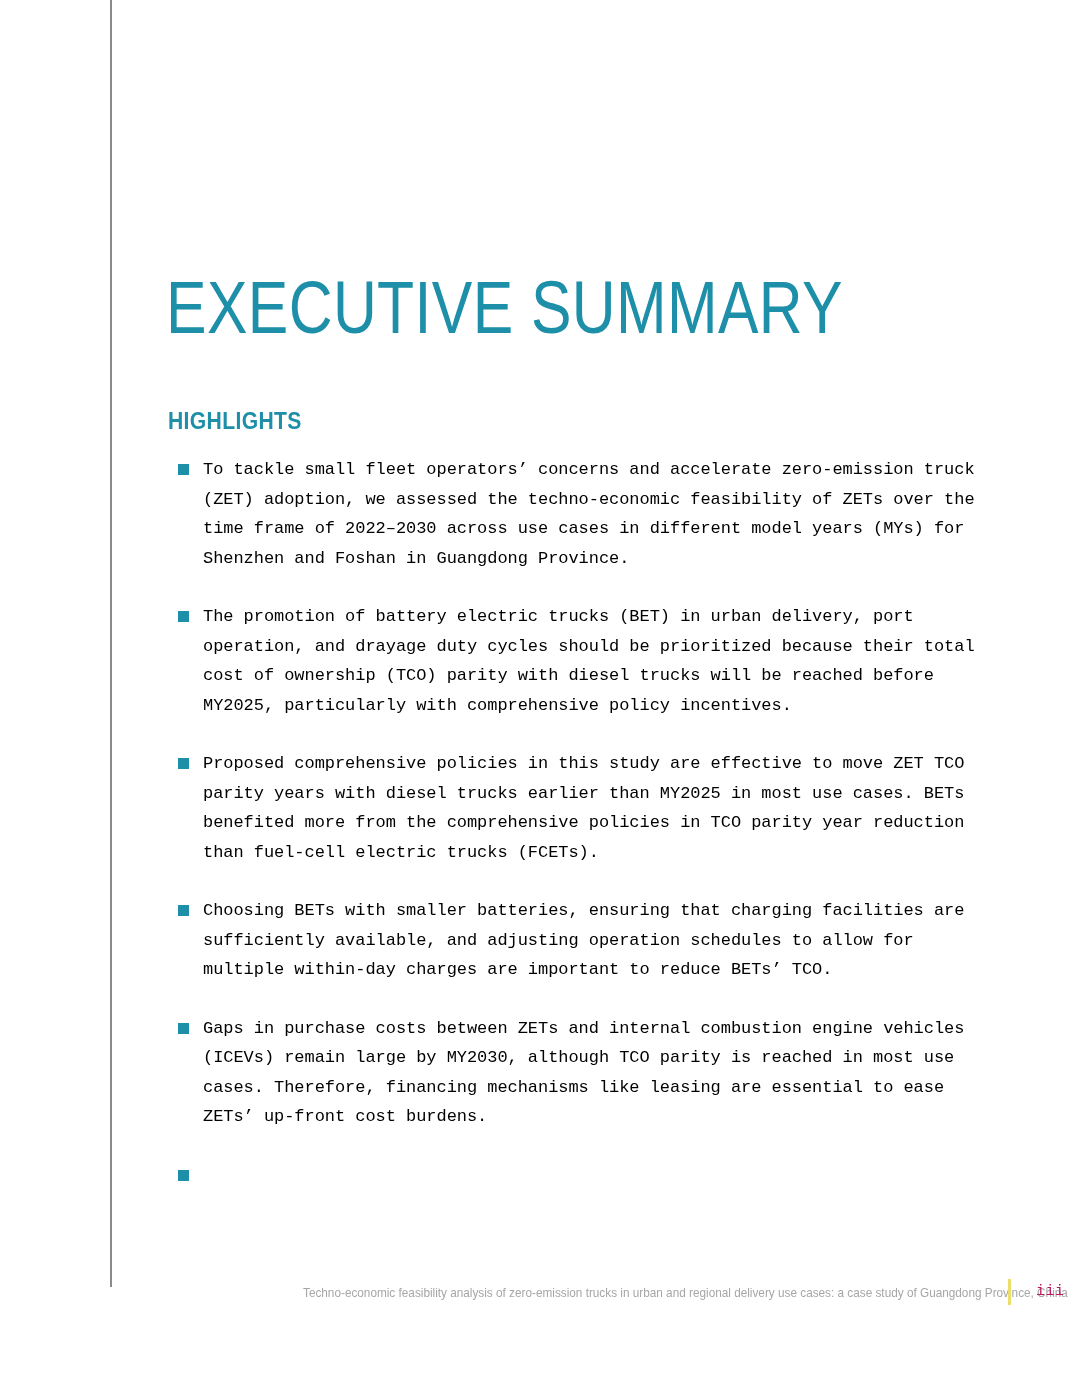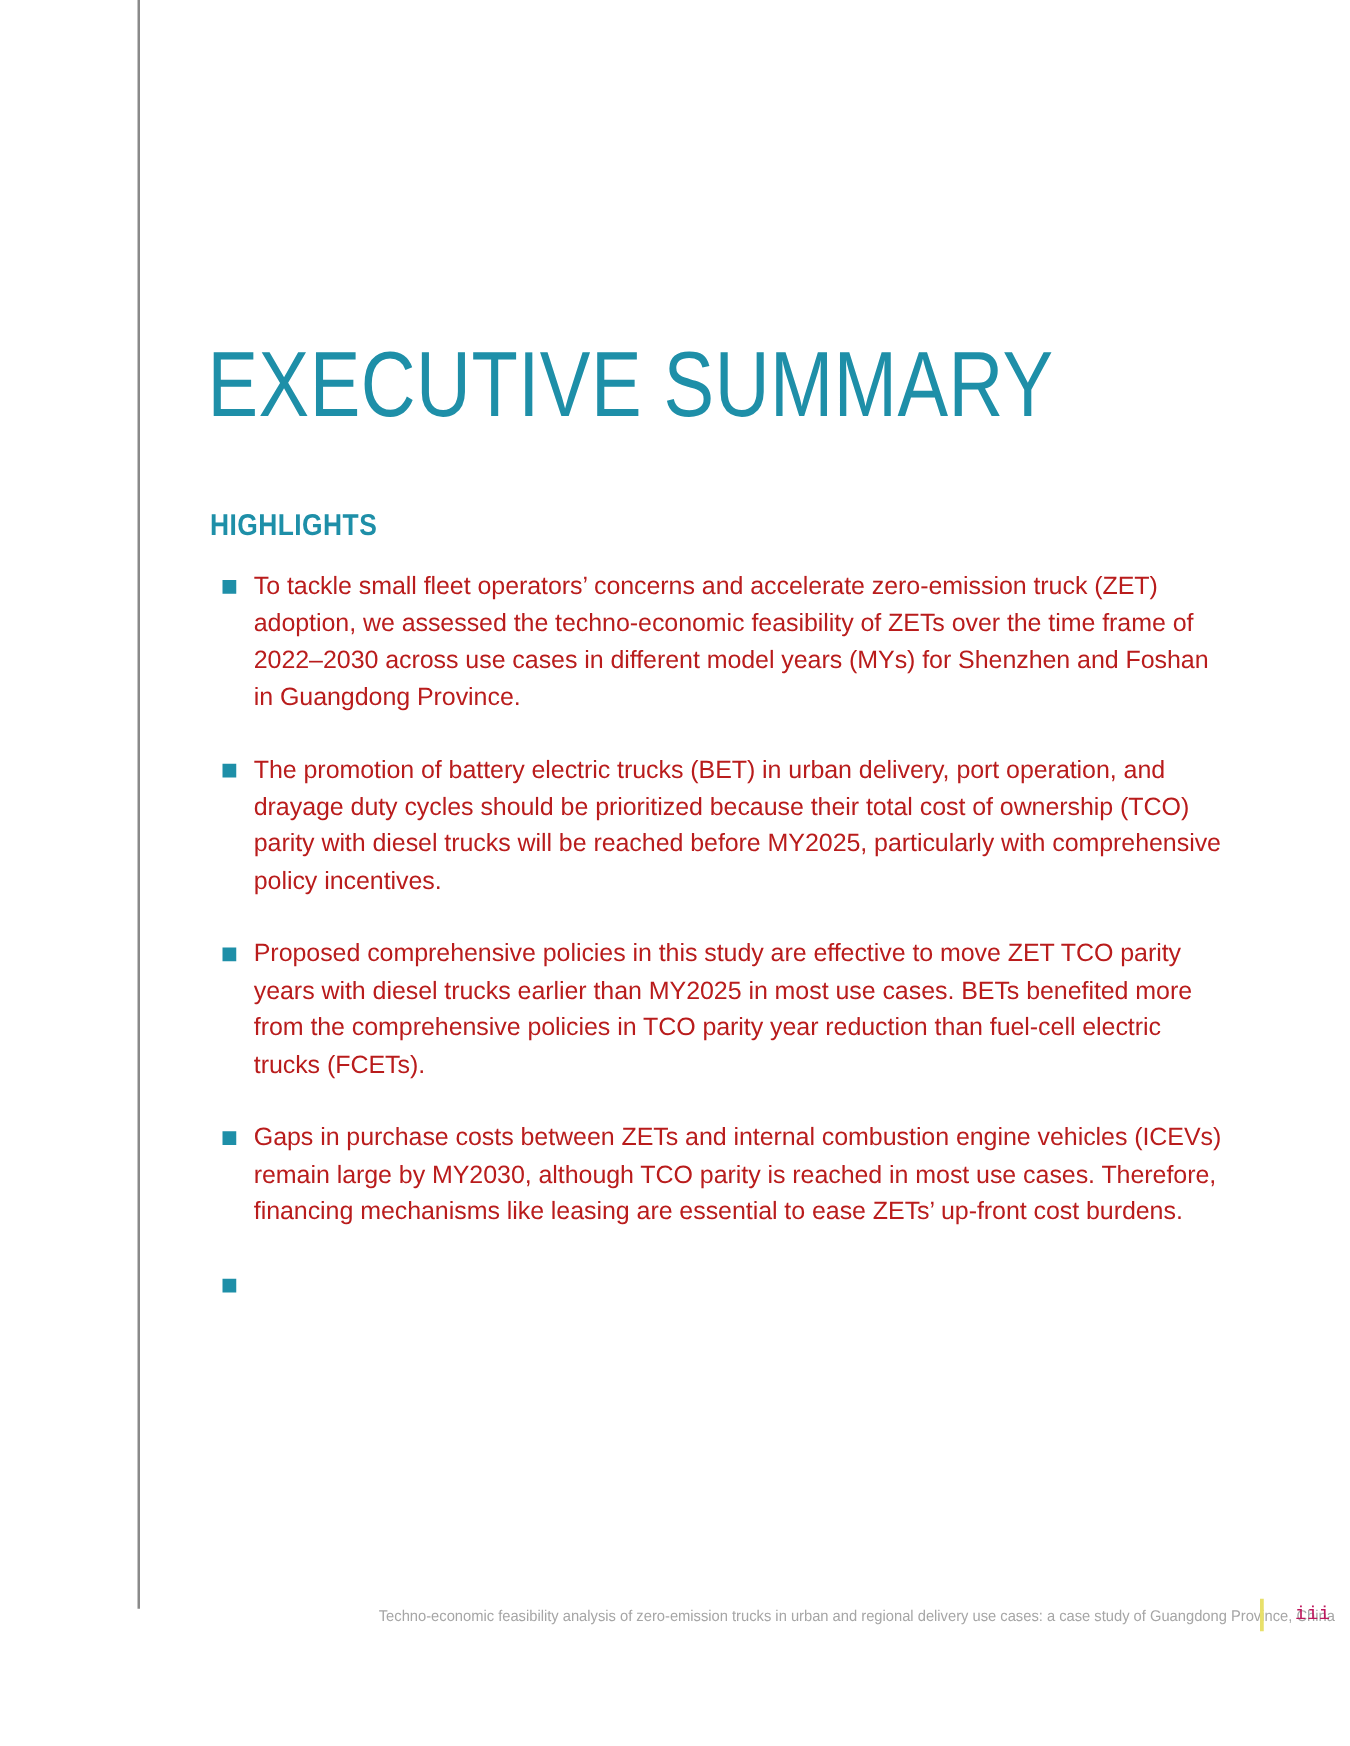--- a/index.html
+++ b/index.html
@@ -78,24 +78,24 @@
 
   .bullet-marker {
     position: absolute;
     left: 8px;
     top: 9px;
     width: 11px;
     height: 11px;
     background: #1e8fa8;
   }
   .bullet-text {
-    font-family: Liberation Sans, sans-serif;
-    font-size: 20px;
+    font-family: Liberation Mono, monospace;
+    font-size: 17px;
     line-height: 29.5px;
-    color: #b91c1c;
+    color: #000000;
     transform: scaleX(0.96);
     transform-origin: left top;
     letter-spacing: -0.05px;
   }
 
   
   .footer {
     position: absolute;
     left: 0;
     bottom: 34px;
@@ -154,20 +154,24 @@
     <li class="bullet-item">
       <span class="bullet-marker"></span>
       <span class="bullet-text">The promotion of battery electric trucks (BET) in urban delivery, port operation, and drayage duty cycles should be prioritized because their total cost of ownership (TCO) parity with diesel trucks will be reached before MY2025, particularly with comprehensive policy incentives.</span>
     </li>
 
     <li class="bullet-item">
       <span class="bullet-marker"></span>
       <span class="bullet-text">Proposed comprehensive policies in this study are effective to move ZET TCO parity years with diesel trucks earlier than MY2025 in most use cases. BETs benefited more from the comprehensive policies in TCO parity year reduction than fuel-cell electric trucks (FCETs).</span>
     </li>
 
+    <li class="bullet-item">
+      <span class="bullet-marker"></span>
+      <span class="bullet-text">Choosing BETs with smaller batteries, ensuring that charging facilities are sufficiently available, and adjusting operation schedules to allow for multiple within-day charges are important to reduce BETs’ TCO.</span>
+    </li>
 
     <li class="bullet-item">
       <span class="bullet-marker"></span>
       <span class="bullet-text">Gaps in purchase costs between ZETs and internal combustion engine vehicles (ICEVs) remain large by MY2030, although TCO parity is reached in most use cases. Therefore, financing mechanisms like leasing are essential to ease ZETs’ up-front cost burdens.</span>
     </li>
 
     <li class="bullet-item">
       <span class="bullet-marker"></span>
     </li>
 

